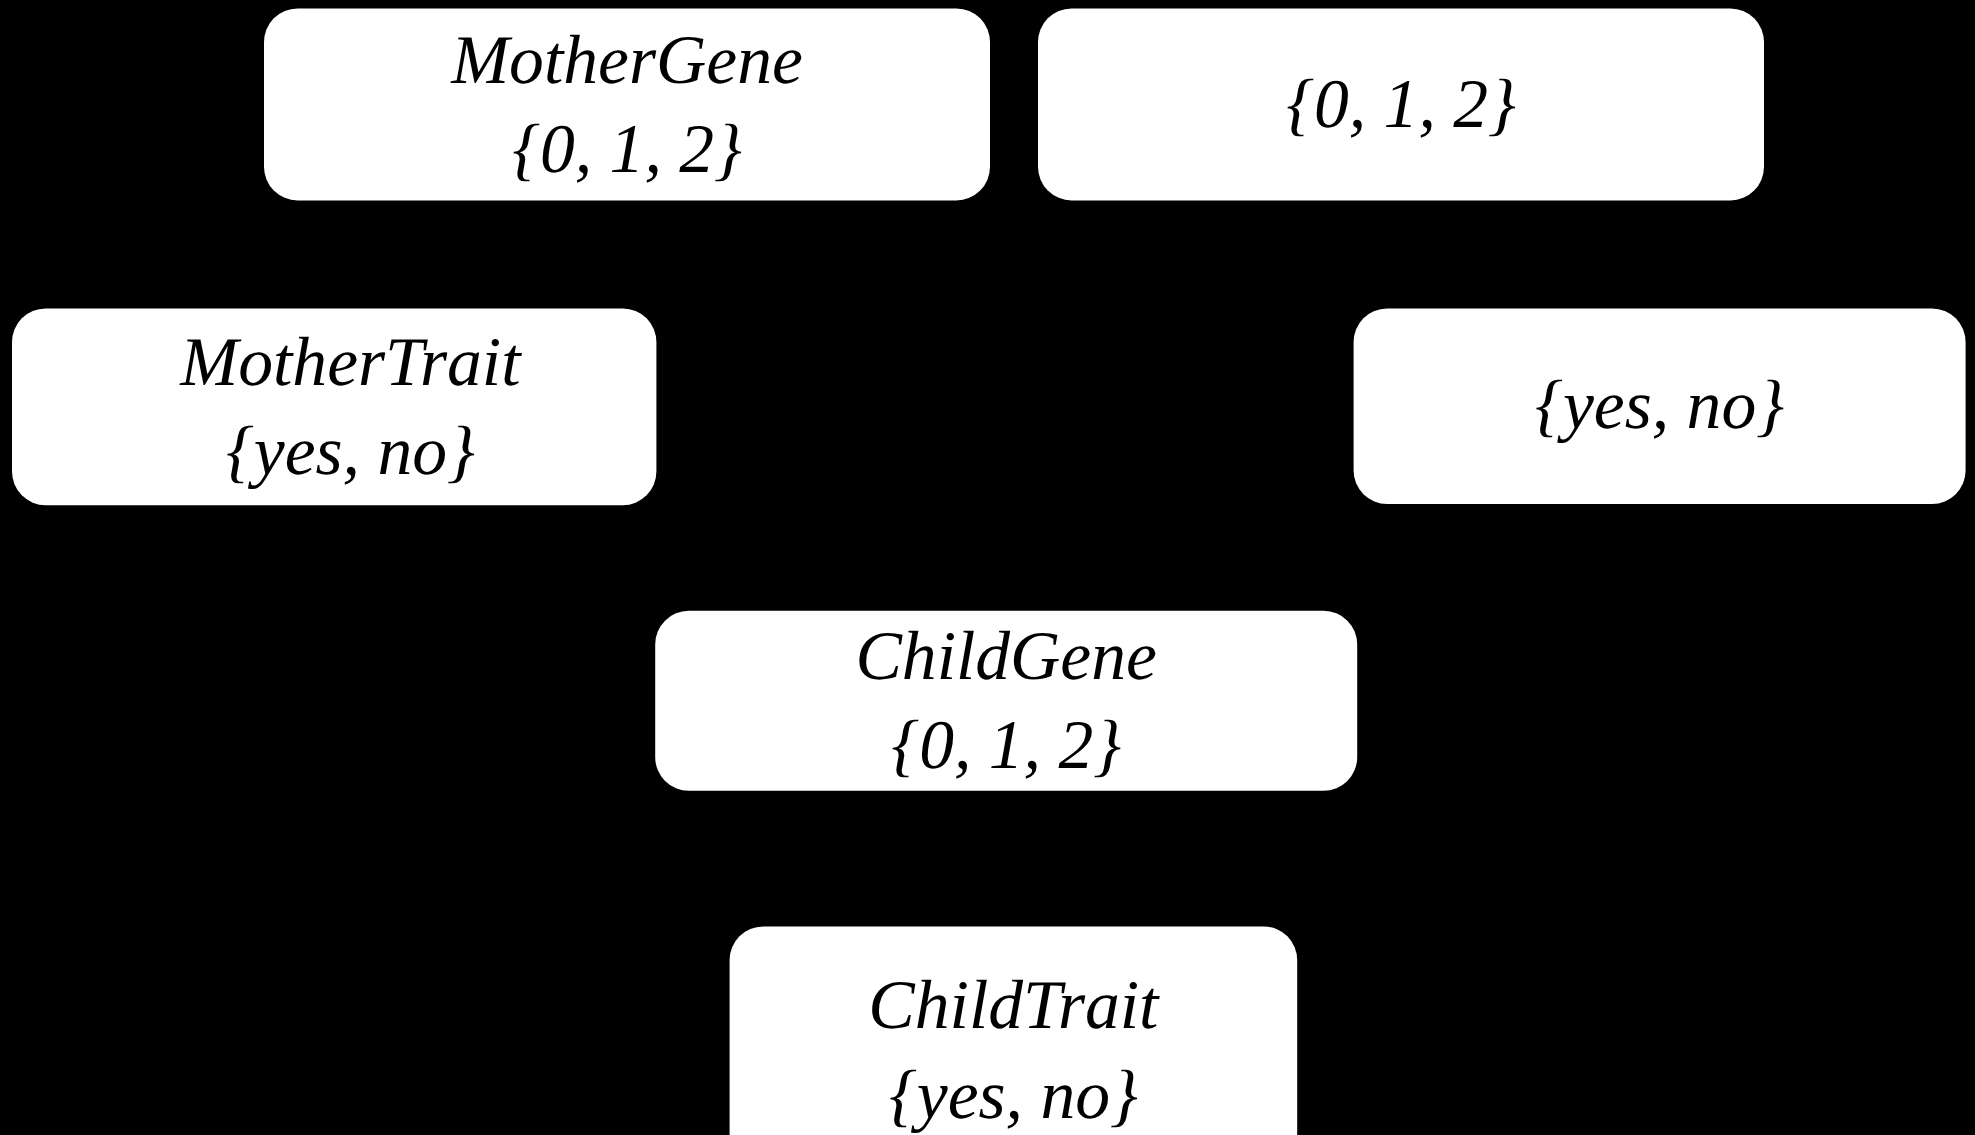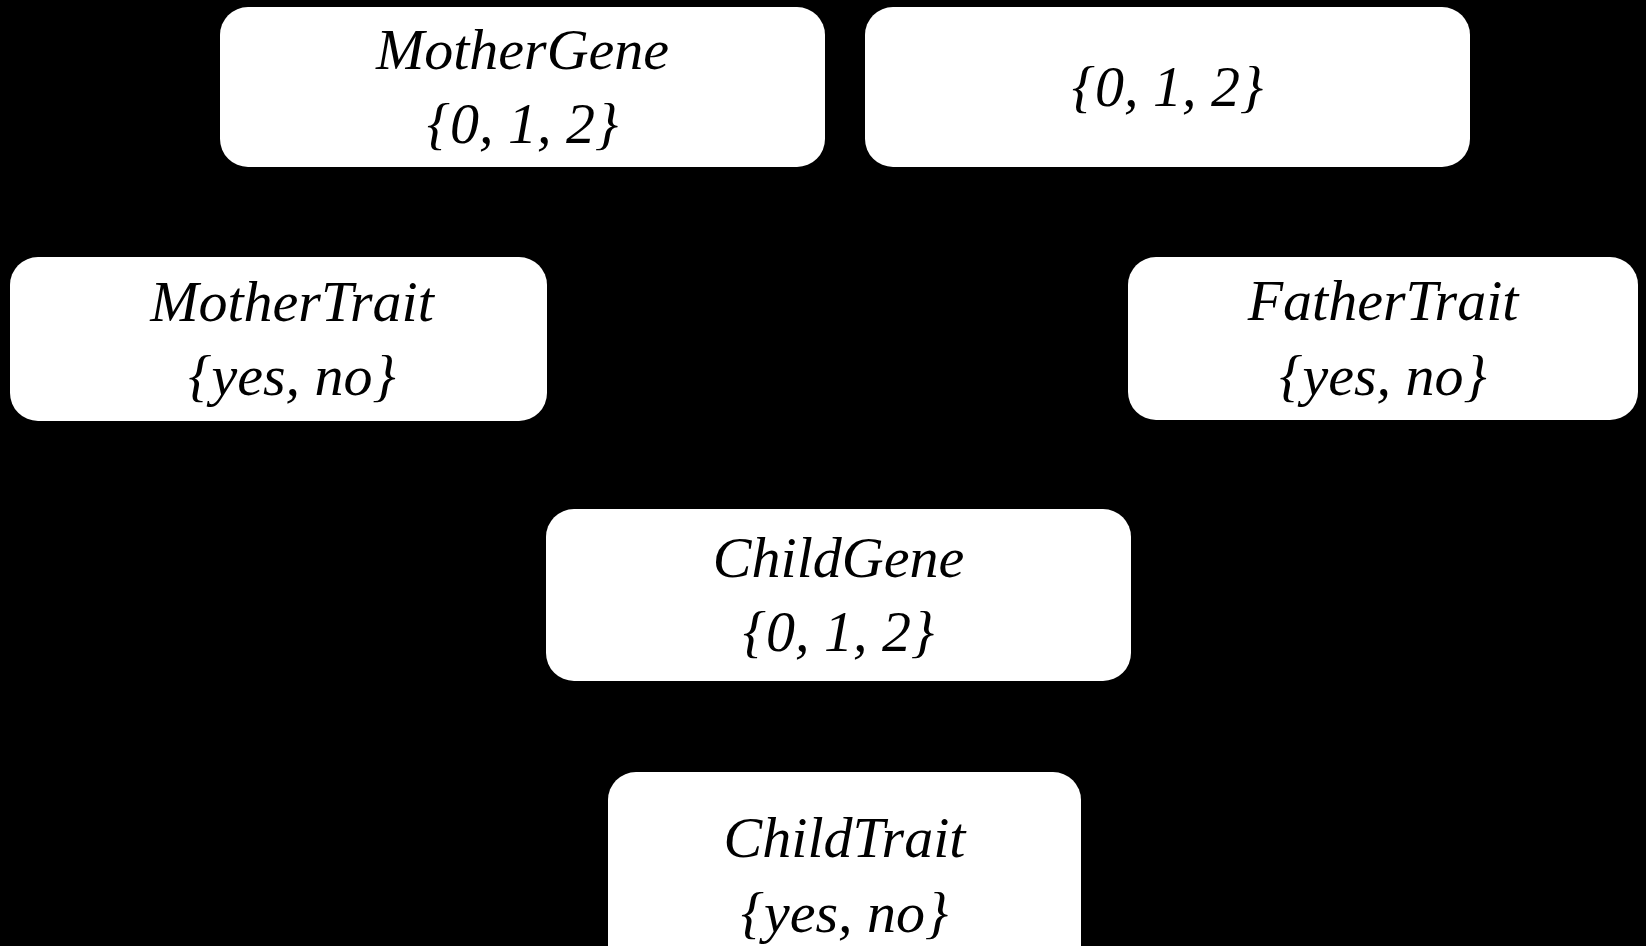--- a/index.html
+++ b/index.html
@@ -31,21 +31,21 @@
   }
   .node .node-label,
   .node .node-values {
     white-space: nowrap;
   }
   
   .pos-mother-gene  { left: 220px;  top: 7px;   width: 605px; height: 160px; }
   .pos-father-gene  { left: 865px;  top: 7px;   width: 605px; height: 160px; }
   .pos-mother-trait { left: 10px;   top: 257px; width: 510px; height: 164px; padding-left: 27px; }
   .pos-father-trait { left: 1128px; top: 257px; width: 510px; height: 163px; }
-  .pos-child-gene   { left: 546px;  top: 509px; width: 585px; height: 172px; }
+  .pos-child-gene   { left: 546px;  top: 509px; width: 585px; height: 150px; }
   .pos-child-trait  { left: 608px;  top: 772px; width: 473px; height: 207px; }
 </style>
 </head>
 <body>
 
 <div class="canvas">
 
   <div class="node pos-mother-gene">
     <div class="node-label">MotherGene</div>
     <div class="node-values">{0, 1, 2}</div>
@@ -54,21 +54,20 @@
   <div class="node pos-father-gene">
     <div class="node-values">{0, 1, 2}</div>
   </div>
 
   <div class="node pos-mother-trait">
     <div class="node-label">MotherTrait</div>
     <div class="node-values">{yes, no}</div>
   </div>
 
   <div class="node pos-father-trait">
-    <div class="node-label">FatherTrait</div>
     <div class="node-values">{yes, no}</div>
   </div>
 
   <div class="node pos-child-gene">
     <div class="node-label">ChildGene</div>
     <div class="node-values">{0, 1, 2}</div>
   </div>
 
   <div class="node pos-child-trait">
     <div class="node-label">ChildTrait</div>

